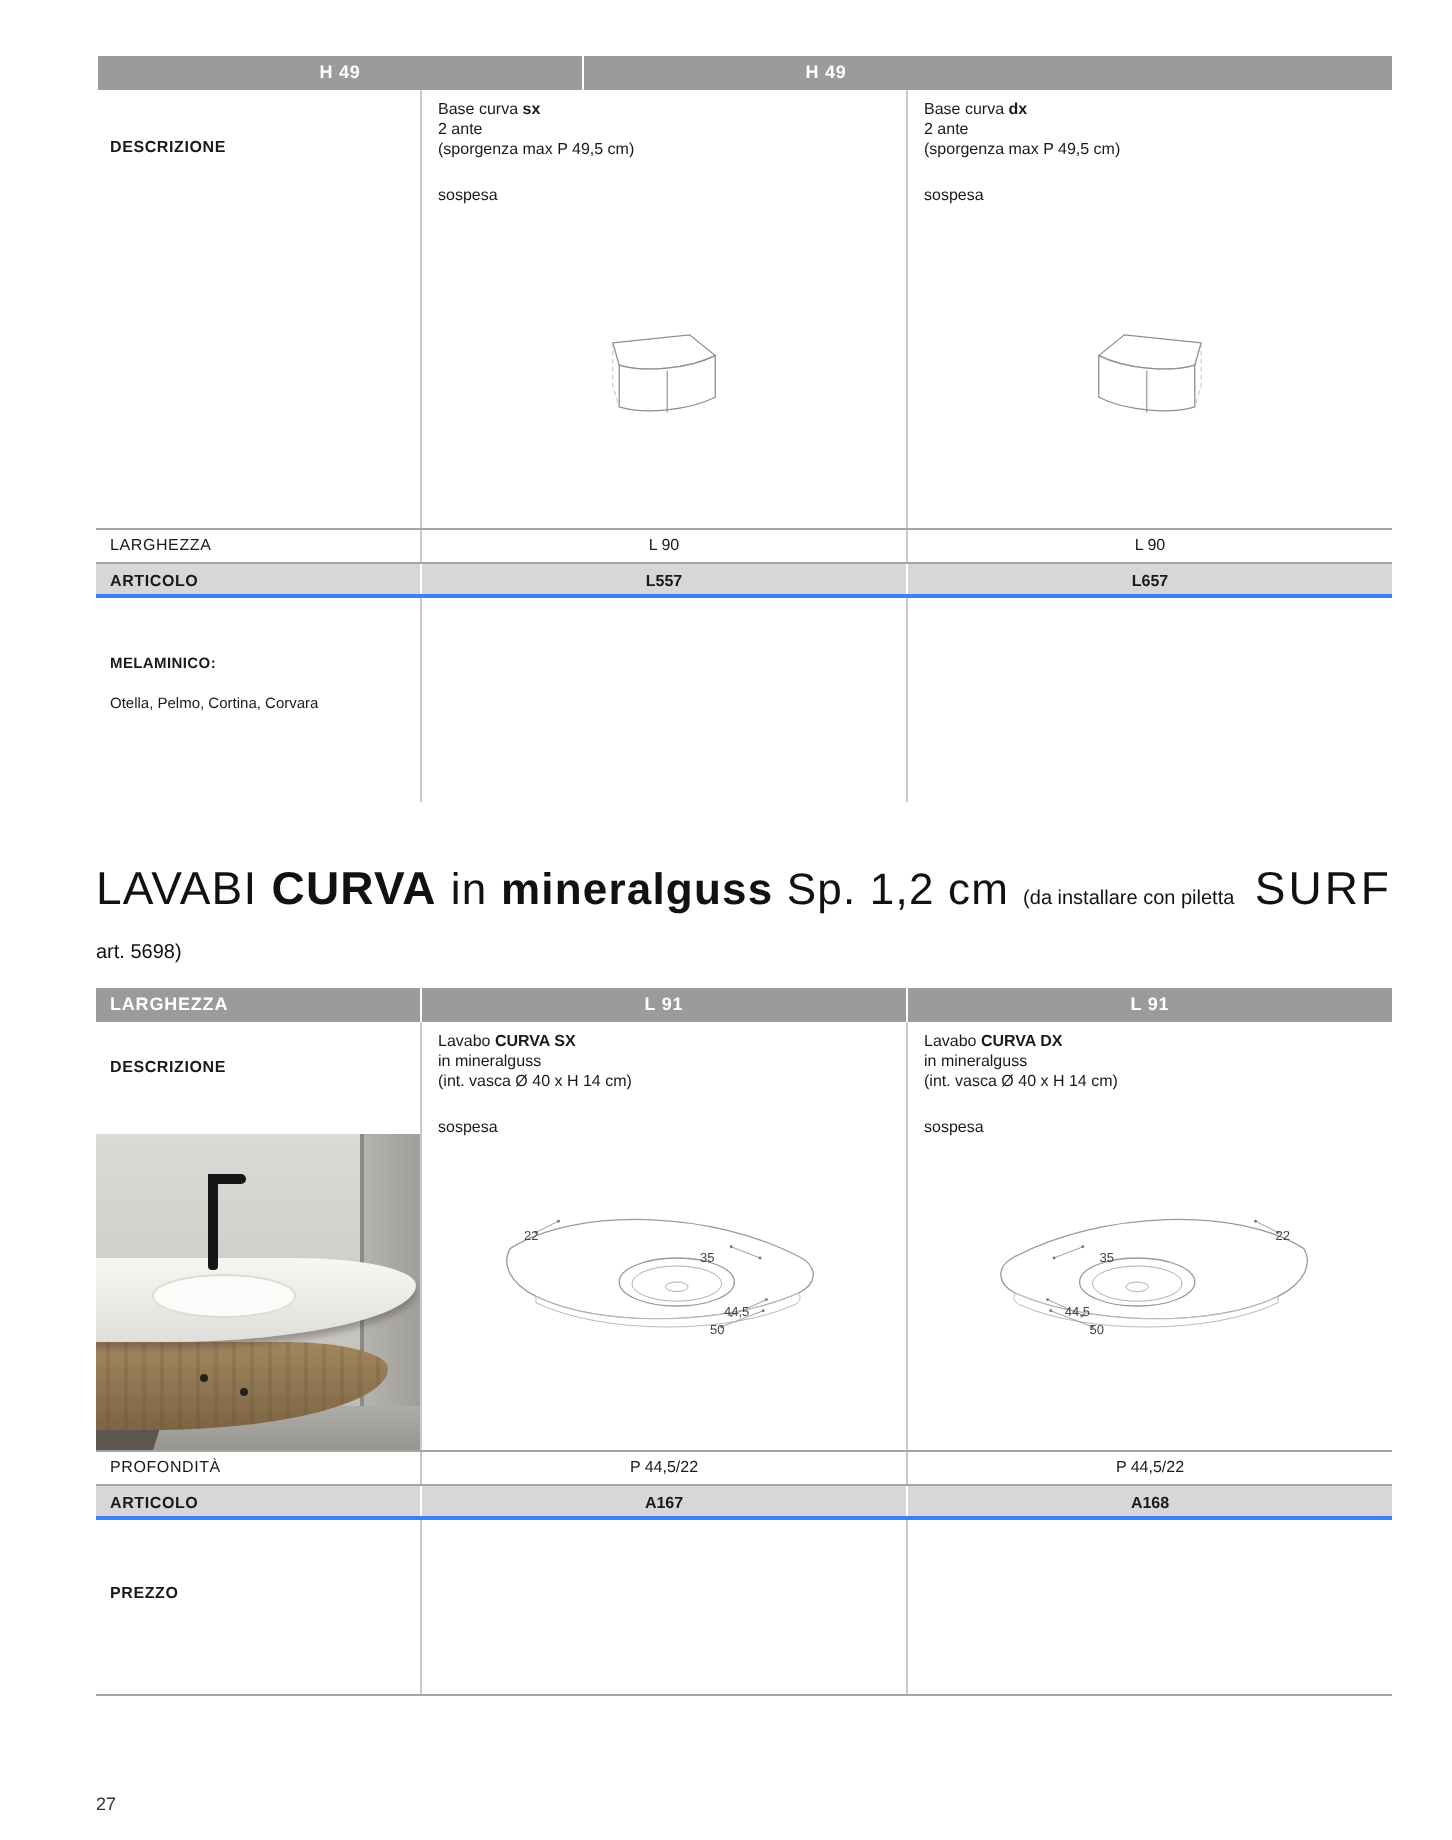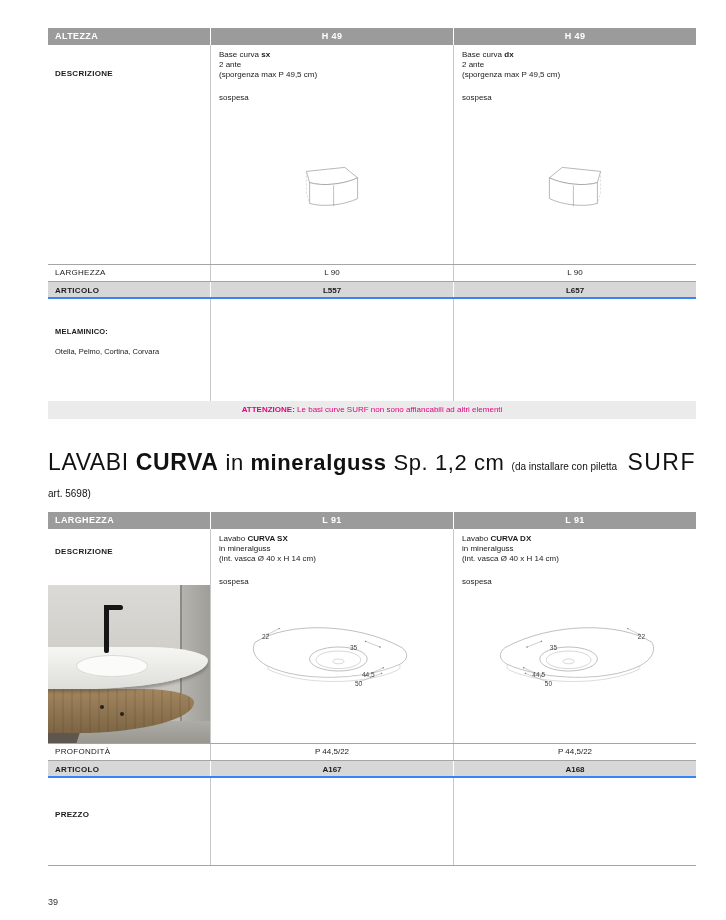--- a/index.html
+++ b/index.html
@@ -121,21 +121,20 @@
 </style>
 </head>
 <body>
 
 <div class="content">
 
   <section class="catalog-table">
 
 
     <div class="bar">
-      <div class="c0">ALTEZZA</div>
       <div class="cd">H 49</div>
       <div class="cd">H 49</div>
     </div>
 
     <div class="row desc-row desc-row-1">
       <div class="c0">DESCRIZIONE</div>
       <div class="cd desc-cell">
         <div><span>Base curva</span> <b>sx</b></div>
         <div>2 ante</div>
         <div>(sporgenza max P 49,5 cm)</div>
@@ -183,21 +182,20 @@
 
     <div class="row melaminico-row">
       <div class="c0">
         <div class="mel-label">MELAMINICO:</div>
         <div class="mel-value">Otella, Pelmo, Cortina, Corvara</div>
       </div>
       <div class="cd"></div>
       <div class="cd"></div>
     </div>
 
-    <div class="attenzione-bar"><b>ATTENZIONE:</b> <span>Le basi curve SURF non sono affiancabili ad altri elementi</span></div>
 
   </section>
 
   <section class="catalog-table section2">
 
     <div class="title-row">
       <h1 class="big-title"><span>LAVABI</span> <b>CURVA</b> <span class="mid"><span>in</span> <b>mineralguss</b> <span>Sp. 1,2 cm</span></span> <span class="note">(da installare con piletta art. 5698)</span></h1>
       <div class="brand-ref">SURF</div>
     </div>
 
@@ -310,13 +308,13 @@
 
     <div class="row prezzo-row">
       <div class="c0">PREZZO</div>
       <div class="cd"></div>
       <div class="cd"></div>
     </div>
 
   </section>
 </div>
 
-<div class="page-number">39</div>
+<div class="page-number">27</div>
 
 </body></html>

